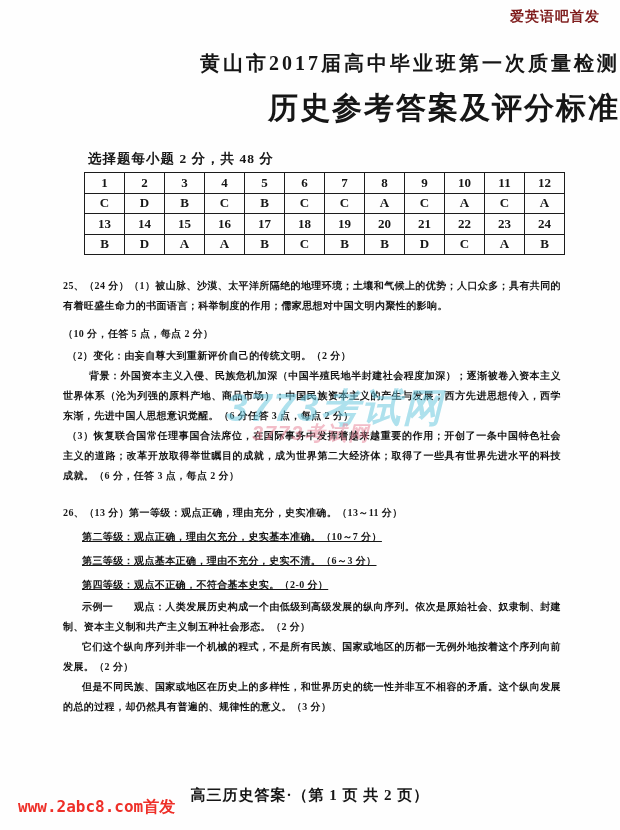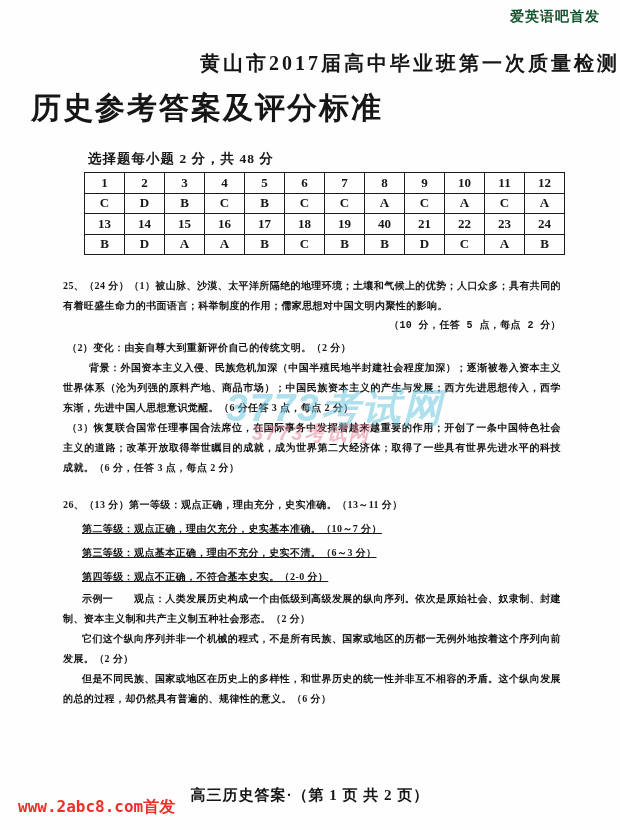--- a/index.html
+++ b/index.html
@@ -10,28 +10,28 @@
     margin: 0 auto;
     background: #fefefe;
     font-family: "Liberation Serif", "DejaVu Serif", serif;
     color: #161616;
     overflow: hidden;
     box-shadow: 0 0 4px rgba(0,0,0,.25);
   }
   .stamp-top {
     position: absolute; top: 8px; right: 20px;
     font-family: "Liberation Sans", "DejaVu Sans", sans-serif;
-    font-size: 14px; font-weight: 700; color: #14532d; letter-spacing: 1px;
+    font-size: 14px; font-weight: 700; color: #7f1d1d; letter-spacing: 1px;
   }
   .title {
     margin: 50px 0 0; text-align: right;
     font-size: 20px; font-weight: 700; letter-spacing: 3px;
   }
   .subtitle {
-    margin: 11px 0 0; text-align: left;
+    margin: 11px 0 0; text-align: right;
     font-size: 30px; font-weight: 700; letter-spacing: 2px; padding-left: 31px;
   }
   .content { padding: 15px 59px 0 63px; }
   .intro {
     margin: 6px 0 4px; padding-left: 25px;
     font-size: 13.5px; font-weight: 700; letter-spacing: 1px;
   }
   table.answers {
     border-collapse: collapse; margin-left: 21px;
     table-layout: fixed; width: 468px;
@@ -41,21 +41,21 @@
     width: 39px; height: 19.5px;
     text-align: center; vertical-align: middle;
     font-size: 13px; font-weight: 600; padding: 0;
   }
   table.answers td.num { font-weight: 700; }
   p.body {
     margin: 0; font-size: 10px; line-height: 20px;
     font-weight: 600; letter-spacing: 0.4px; text-align: justify;
   }
   p.first { margin-top: 21px; }
-  p.score-right { text-align: right; margin: 0 0 2px; font-family: Liberation Mono, monospace; }
+  p.score-right { text-align: left; margin: 8px 0 2px; }
   .ind-sm { text-indent: 0.4em; }
   .ind-bg { text-indent: 2.6em; }
   .ind-ex { text-indent: 1.9em; }
   p.grade { line-height: 24px; }
   p.grade-first { margin-top: 15px; line-height: 24px; }
   p.grade-sub { padding-left: 1.9em; text-decoration: underline; }
   .watermark-big {
     position: absolute; left: 226px; top: 381px;
     font-family: "Liberation Sans", "DejaVu Sans", sans-serif;
     font-size: 39px; font-weight: 700; font-style: italic;
@@ -125,21 +125,21 @@
         <td>A</td>
       </tr>
       <tr>
         <td class="num">13</td>
         <td class="num">14</td>
         <td class="num">15</td>
         <td class="num">16</td>
         <td class="num">17</td>
         <td class="num">18</td>
         <td class="num">19</td>
-        <td class="num">40</td>
+        <td class="num">20</td>
         <td class="num">21</td>
         <td class="num">22</td>
         <td class="num">23</td>
         <td class="num">24</td>
       </tr>
       <tr>
         <td>B</td>
         <td>D</td>
         <td>A</td>
         <td>A</td>
@@ -160,21 +160,21 @@
     <p class="body ind-sm">（2）变化：由妄自尊大到重新评价自己的传统文明。（2 分）</p>
     <p class="body ind-bg">背景：外国资本主义入侵、民族危机加深（中国半殖民地半封建社会程度加深）；逐渐被卷入资本主义世界体系（沦为列强的原料产地、商品市场）；中国民族资本主义的产生与发展；西方先进思想传入，西学东渐，先进中国人思想意识觉醒。（6 分任答 3 点，每点 2 分）</p>
     <p class="body ind-sm">（3）恢复联合国常任理事国合法席位，在国际事务中发挥着越来越重要的作用；开创了一条中国特色社会主义的道路；改革开放取得举世瞩目的成就，成为世界第二大经济体；取得了一些具有世界先进水平的科技成就。（6 分，任答 3 点，每点 2 分）</p>
 
     <p class="body grade-first">26、（13 分）第一等级：观点正确，理由充分，史实准确。（13～11 分）</p>
     <p class="body grade grade-sub">第二等级：观点正确，理由欠充分，史实基本准确。（10～7 分）</p>
     <p class="body grade grade-sub">第三等级：观点基本正确，理由不充分，史实不清。（6～3 分）</p>
     <p class="body grade grade-sub">第四等级：观点不正确，不符合基本史实。（2-0 分）</p>
     <p class="body ind-ex">示例一　　观点：人类发展历史构成一个由低级到高级发展的纵向序列。依次是原始社会、奴隶制、封建制、资本主义制和共产主义制五种社会形态。（2 分）</p>
     <p class="body ind-ex">它们这个纵向序列并非一个机械的程式，不是所有民族、国家或地区的历都一无例外地按着这个序列向前发展。（2 分）</p>
-    <p class="body ind-ex">但是不同民族、国家或地区在历史上的多样性，和世界历史的统一性并非互不相容的矛盾。这个纵向发展的总的过程，却仍然具有普遍的、规律性的意义。（6 分）</p>
+    <p class="body ind-ex">但是不同民族、国家或地区在历史上的多样性，和世界历史的统一性并非互不相容的矛盾。这个纵向发展的总的过程，却仍然具有普遍的、规律性的意义。（3 分）</p>
 
   </div>
 
   <div class="watermark-big">3773考试网</div>
   <div class="watermark-small">3773考试网</div>
 
   <div class="footer-page">高三历史答案·（第 1 页 共 2 页）</div>
   <div class="stamp-bottom">www.2abc8.com首发</div>
 
 </div>

